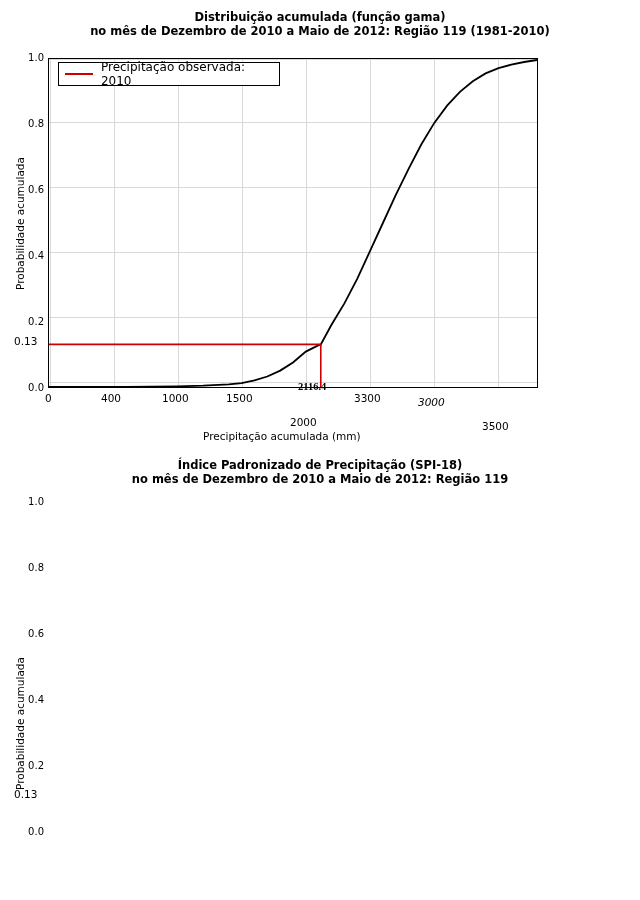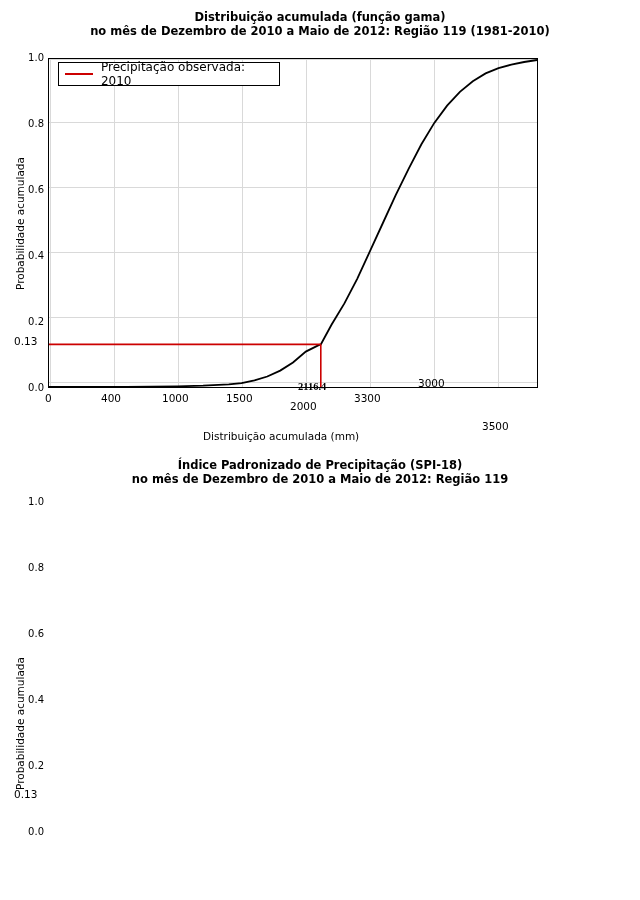--- a/index.html
+++ b/index.html
@@ -131,26 +131,26 @@
       <line x1="271.8" y1="285.4" x2="271.8" y2="328" stroke="#cc0000" stroke-width="1.6"></line>
     </svg>
   </div>
 
   <div class="marker-val" style="left:298px;top:381px;font-family:Liberation Serif, serif;">2116.4</div>
 
   <div class="tick-label" style="left:45px;top:392px;">0</div>
   <div class="tick-label" style="left:101px;top:392px;">400</div>
   <div class="tick-label" style="left:162px;top:392px;">1000</div>
   <div class="tick-label" style="left:226px;top:392px;">1500</div>
-  <div class="tick-label" style="left:290px;top:400px;text-align:center;">2000</div>
+  <div class="tick-label" style="left:290px;top:416px;text-align:center;">2000</div>
   <div class="tick-label" style="left:354px;top:392px;">3300</div>
-  <div class="tick-label" style="left:418px;top:377px;">3000</div>
+  <div class="tick-label" style="left:418px;top:396px;font-style:italic;">3000</div>
   <div class="tick-label" style="left:482px;top:392px;margin-top:28px;">3500</div>
 
-  <div class="axis-title" style="left:203px;top:430px;">Distribuição acumulada (mm)</div>
+  <div class="axis-title" style="left:203px;top:430px;">Precipitação acumulada (mm)</div>
 
   <div class="legend-box" id="legend-top">
     <div class="row">
       <span class="legend-line"></span>
       <span>Precipitação observada: 2010</span>
     </div>
   </div>
 </div>
 
 <div class="panel" id="panel-bottom">

